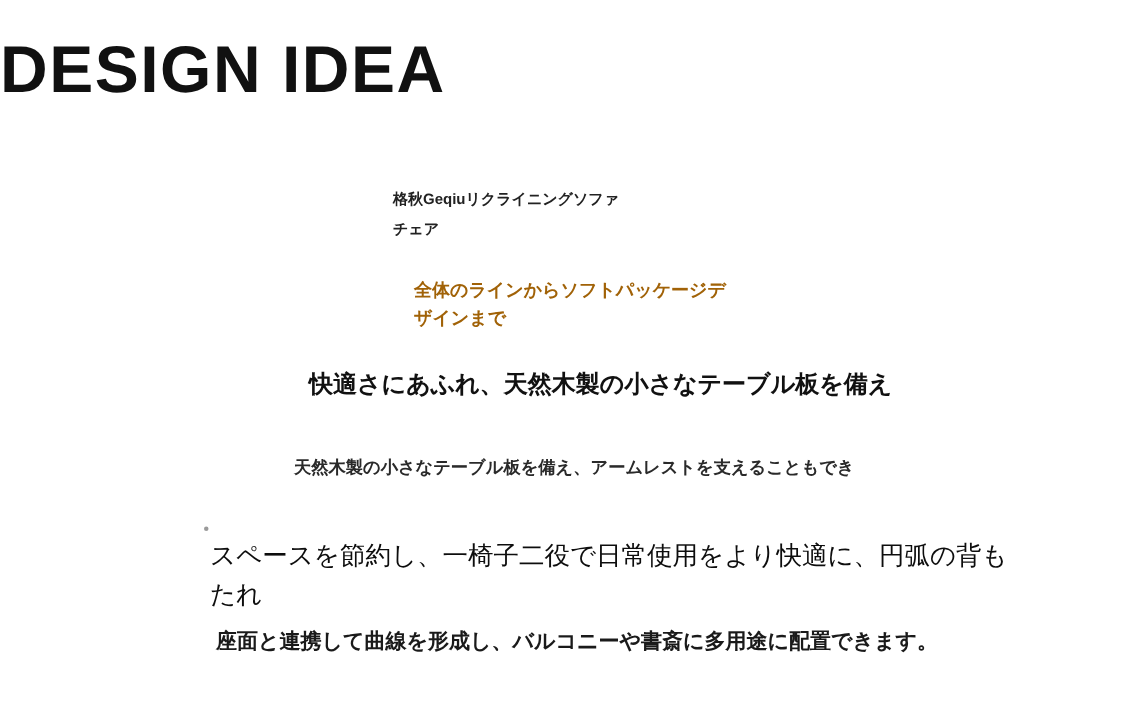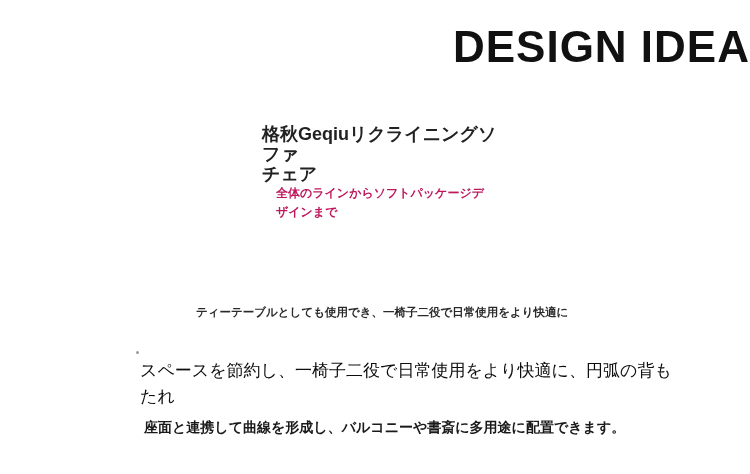--- a/index.html
+++ b/index.html
@@ -17,50 +17,50 @@
   .page {
     position: relative;
     width: 750px;
     height: 474px;
   }
   .title {
     position: absolute;
     left: 0;
     top: 22px;
     width: 750px;
-    text-align: right;
+    text-align: left;
     font-size: 44px;
     font-weight: 700;
     letter-spacing: 1px;
     color: #111111;
     font-family: "Liberation Sans", sans-serif;
   }
   .line {
     position: absolute;
     color: #1a1a1a;
     font-family: "Liberation Sans", sans-serif;
     white-space: pre-line;
   }
   .l1 {
     left: 262px;
     top: 124px;
     width: 240px;
-    font-size: 18px;
+    font-size: 10px;
     font-weight: 700;
     line-height: 20px;
     color: #222222;
   }
   .l2 {
     left: 276px;
     top: 184px;
     width: 235px;
     font-size: 12px;
     font-weight: 700;
     line-height: 19px;
-    color: #be185d;
+    color: #a16207;
   }
   .l3 {
     left: 206px;
     top: 245px;
     width: 420px;
     font-size: 16px;
     font-weight: 700;
     line-height: 24px;
     color: #111111;
   }
@@ -107,22 +107,23 @@
 <div class="page">
 
   <div class="title">DESIGN IDEA</div>
 
   <div class="line l1">格秋Geqiuリクライニングソファ
 チェア</div>
 
   <div class="line l2">全体のラインからソフトパッケージデ
 ザインまで</div>
 
+  <div class="line l3">快適さにあふれ、天然木製の小さなテーブル板を備え</div>
 
-  <div class="line l4">ティーテーブルとしても使用でき、一椅子二役で日常使用をより快適に</div>
+  <div class="line l4">天然木製の小さなテーブル板を備え、アームレストを支えることもでき</div>
 
   <div class="speck"></div>
 
   <div class="line l5">スペースを節約し、一椅子二役で日常使用をより快適に、円弧の背もたれ</div>
 
   <div class="line l6">座面と連携して曲線を形成し、バルコニーや書斎に多用途に配置できます。</div>
 
 </div>
 
 </body></html>

